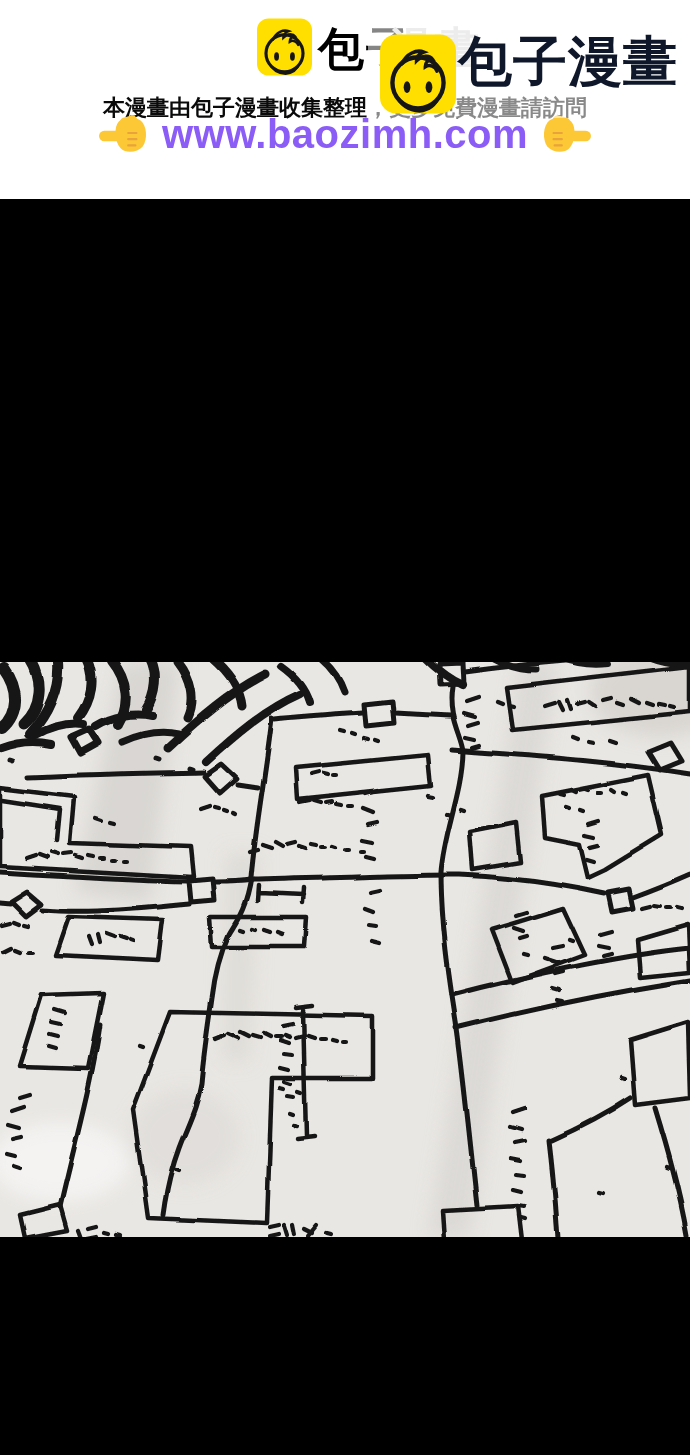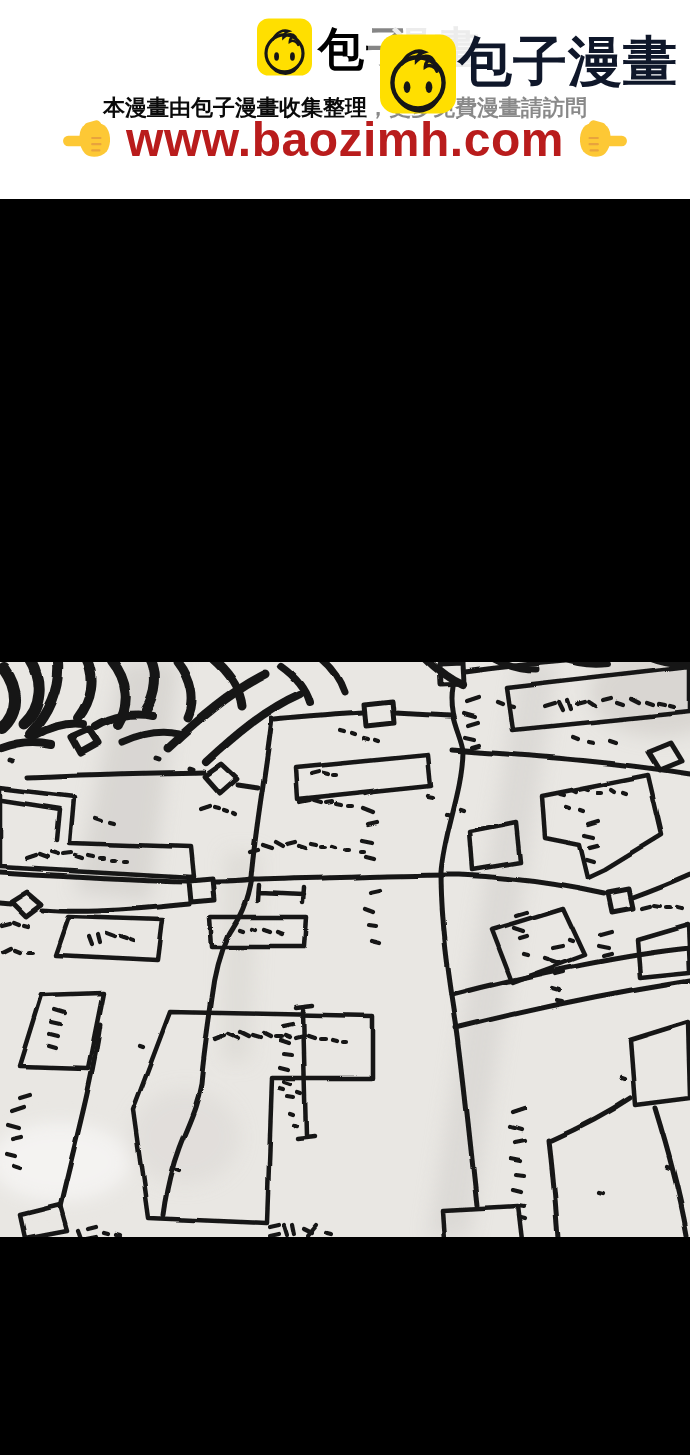--- a/index.html
+++ b/index.html
@@ -12,21 +12,21 @@
   .brand-black{position:absolute;left:318px;top:24px;font-size:46px;font-weight:900;color:#000;
                letter-spacing:2px;line-height:1.1;white-space:nowrap;z-index:1;}
   .brand-faded{position:absolute;left:389px;top:24px;font-size:44px;font-weight:900;color:#d8d8d8;
                letter-spacing:2px;line-height:1.1;white-space:nowrap;z-index:1;}
   .notice{position:absolute;left:0;top:93px;width:690px;text-align:center;font-size:22px;
           font-weight:700;color:#0a0a0a;letter-spacing:0;white-space:nowrap;z-index:2;}
   .urlline{position:absolute;left:0;top:112px;width:690px;display:flex;align-items:center;
            justify-content:center;gap:12px;z-index:2;}
   .urlline .hand{width:52px;height:44px;flex:0 0 auto;}
   .hand.flip{transform:scaleX(-1);}
-  .site-url{font-size:48px;font-weight:800;color:#b91c1c;letter-spacing:0.5px;white-space:nowrap;}
+  .site-url{font-size:40px;font-weight:800;color:#8b5cf6;letter-spacing:0.5px;white-space:nowrap;}
   .wm{position:absolute;left:368px;top:14px;width:322px;height:104px;
       background:rgba(255,255,255,0.52);z-index:3;}
   .wm-icon{position:absolute;left:12px;top:18px;width:76px;height:84px;}
   .wm-brand{position:absolute;left:90px;top:12px;font-size:54px;font-weight:900;color:#0f172a;
             letter-spacing:1px;white-space:nowrap;}
   .wm-domain{position:absolute;left:58px;top:66px;font-size:38px;font-weight:700;color:#dadada;
              letter-spacing:1px;white-space:nowrap;}
   
   .band-top{position:absolute;left:0;top:199px;width:690px;height:463px;background:#000;}
   .map-wrap{position:absolute;left:0;top:662px;width:690px;height:575px;background:#e9e7e3;}

